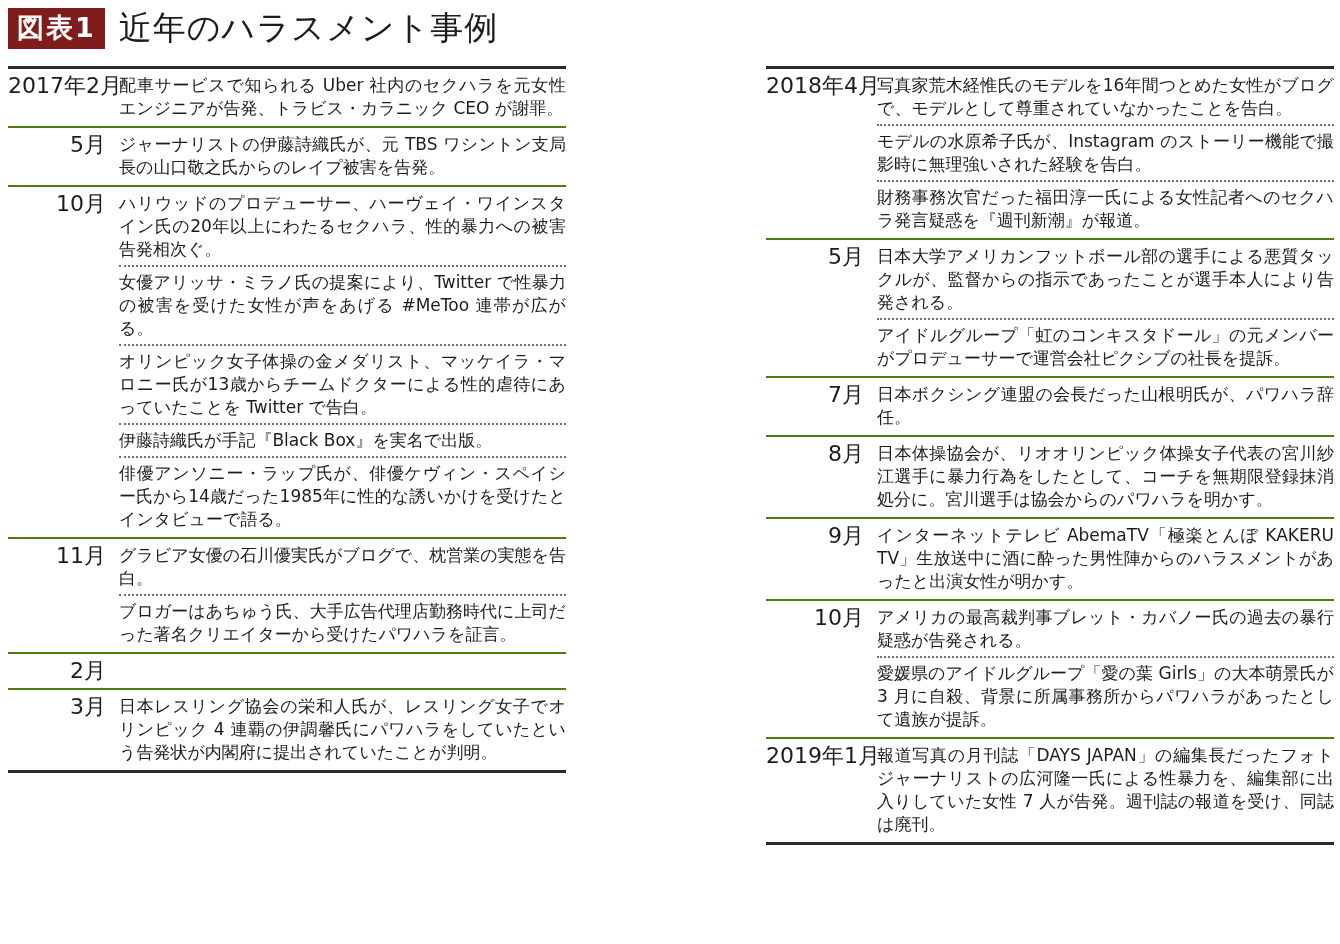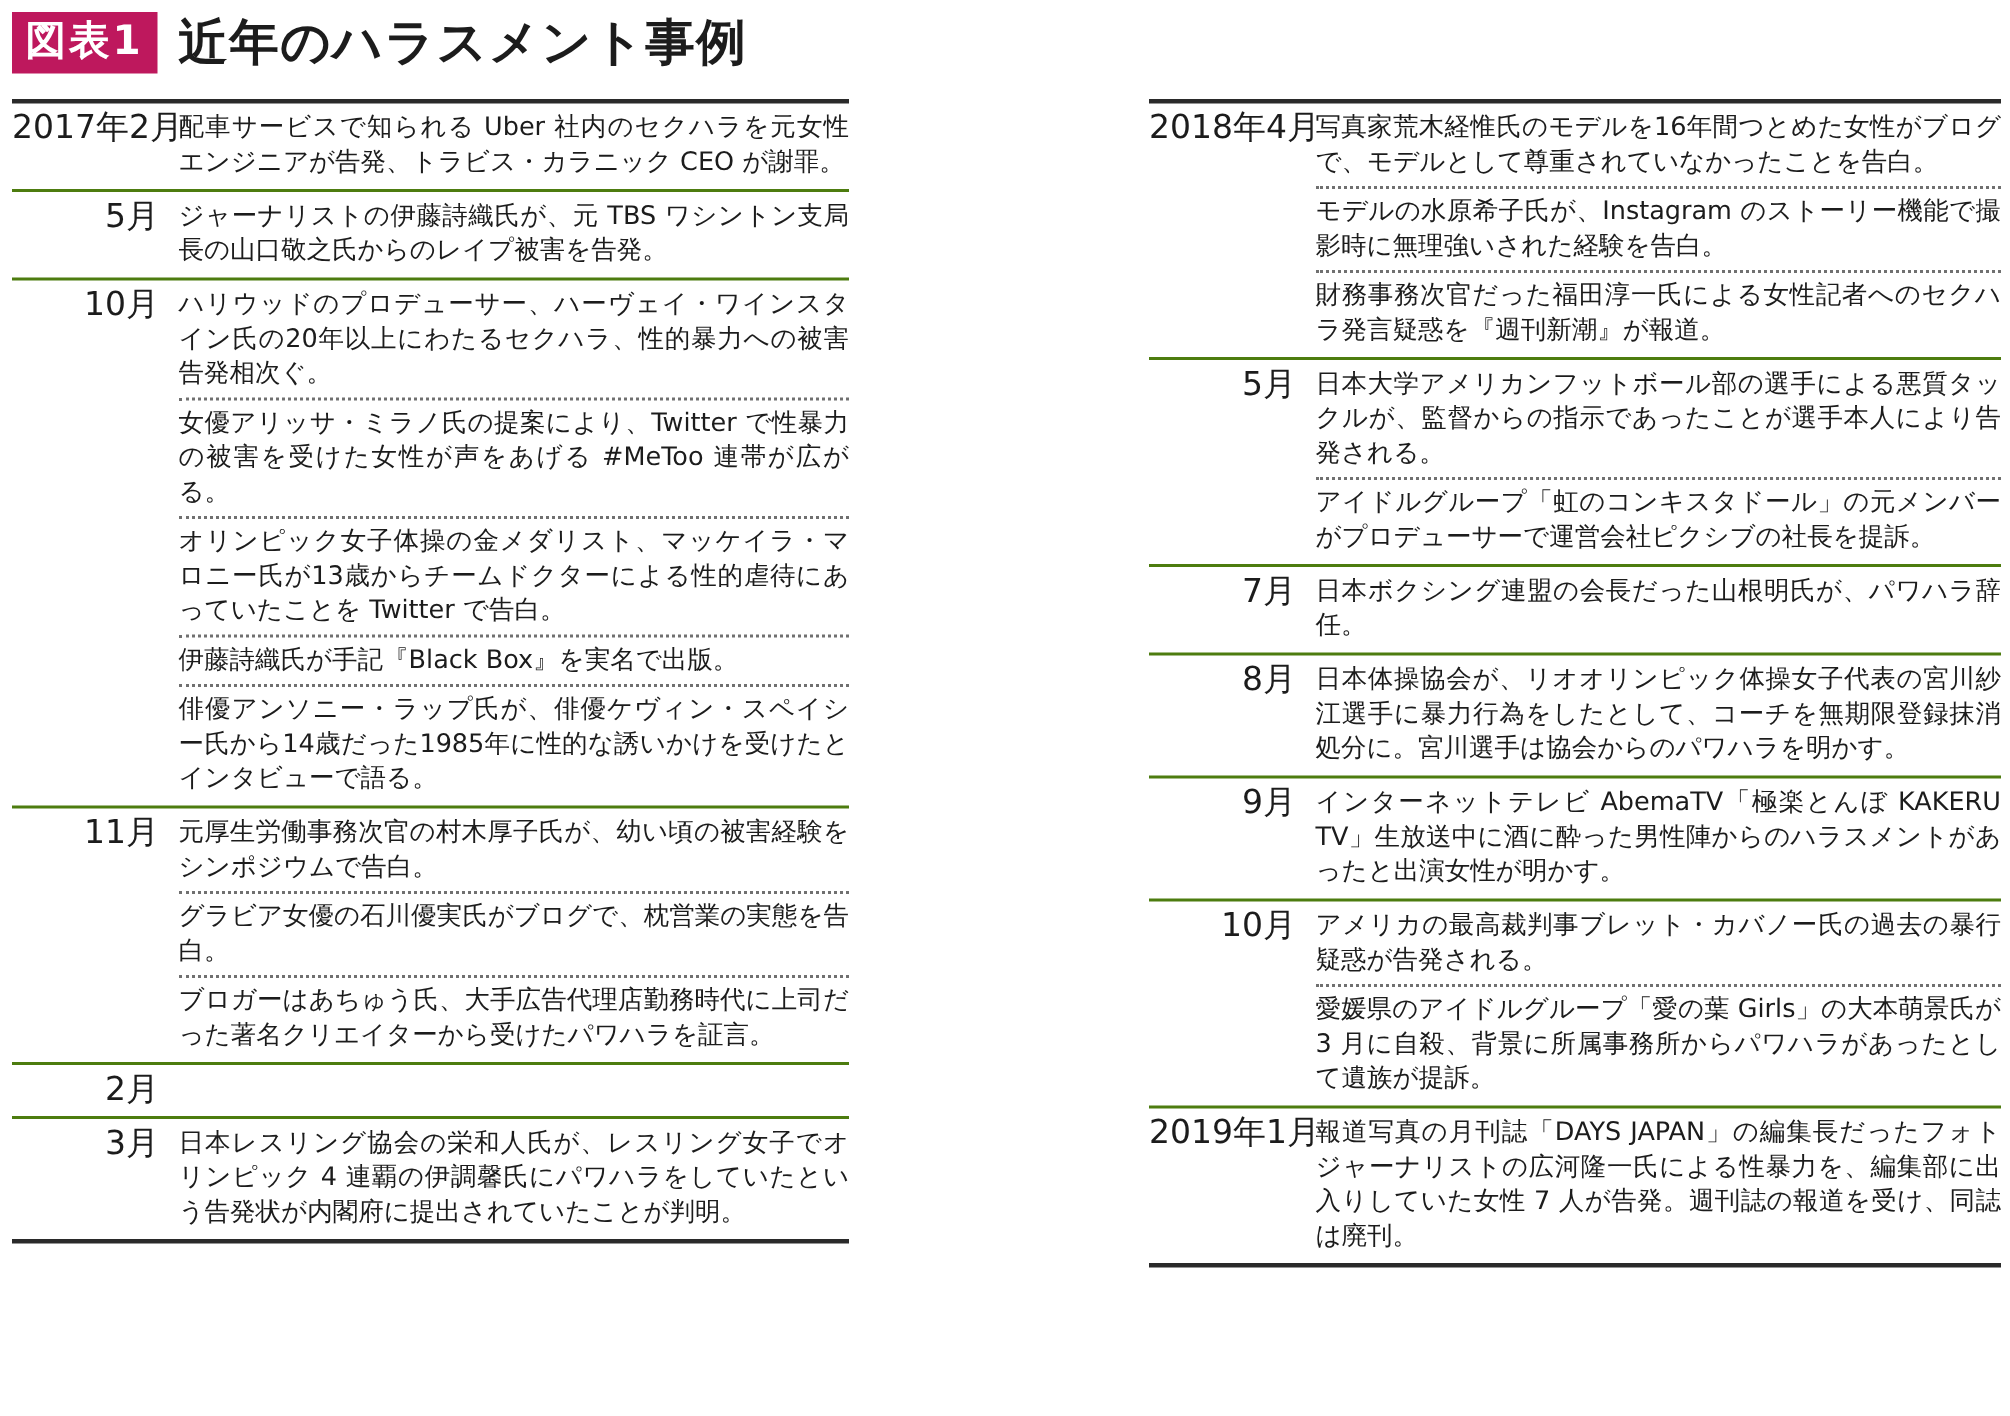--- a/index.html
+++ b/index.html
@@ -8,26 +8,26 @@
     background:#ffffff;
     color:#1c1c1c;
     font-family:"DejaVu Sans","Liberation Sans",sans-serif;
     overflow:hidden;
   }
   .page{padding:6px 6px 0 8px;box-sizing:border-box;}
 
   
   .header{display:flex;align-items:center;margin:0 0 16px 0;height:44px;}
   .badge{
-    background:#be185d;color:#ffffff;
+    background:#7f1d1d;color:#ffffff;
     font-size:27px;font-weight:700;line-height:1;
     padding:6px 9px 8px 9px;letter-spacing:2px;
   }
   .title{
-    font-size:33px;font-weight:700;letter-spacing:1px;
+    font-size:33px;font-weight:400;letter-spacing:1px;
     margin-left:14px;white-space:nowrap;
   }
 
   
   .cols{display:flex;align-items:flex-start;}
   .col{
     border-top:3px solid #2a2a2a;
     border-bottom:3px solid #2a2a2a;
     box-sizing:border-box;
   }
@@ -83,21 +83,20 @@
             <div class="entry">ハリウッドのプロデューサー、ハーヴェイ・ワインスタイン氏の20年以上にわたるセクハラ、性的暴力への被害告発相次ぐ。</div>
             <div class="entry">女優アリッサ・ミラノ氏の提案により、Twitter で性暴力の被害を受けた女性が声をあげる #MeToo 連帯が広がる。</div>
             <div class="entry">オリンピック女子体操の金メダリスト、マッケイラ・マロニー氏が13歳からチームドクターによる性的虐待にあっていたことを Twitter で告白。</div>
             <div class="entry">伊藤詩織氏が手記『Black Box』を実名で出版。</div>
             <div class="entry">俳優アンソニー・ラップ氏が、俳優ケヴィン・スペイシー氏から14歳だった1985年に性的な誘いかけを受けたとインタビューで語る。</div>
           </div>
         </div>
         <div class="row">
           <div class="date">11月</div>
           <div class="entries">
-            <div class="entry">元厚生労働事務次官の村木厚子氏が、幼い頃の被害経験をシンポジウムで告白。</div>
             <div class="entry">グラビア女優の石川優実氏がブログで、枕営業の実態を告白。</div>
             <div class="entry">ブロガーはあちゅう氏、大手広告代理店勤務時代に上司だった著名クリエイターから受けたパワハラを証言。</div>
           </div>
         </div>
         <div class="row">
           <div class="date">2月</div>
         </div>
         <div class="row">
           <div class="date">3月</div>
           <div class="entries">

